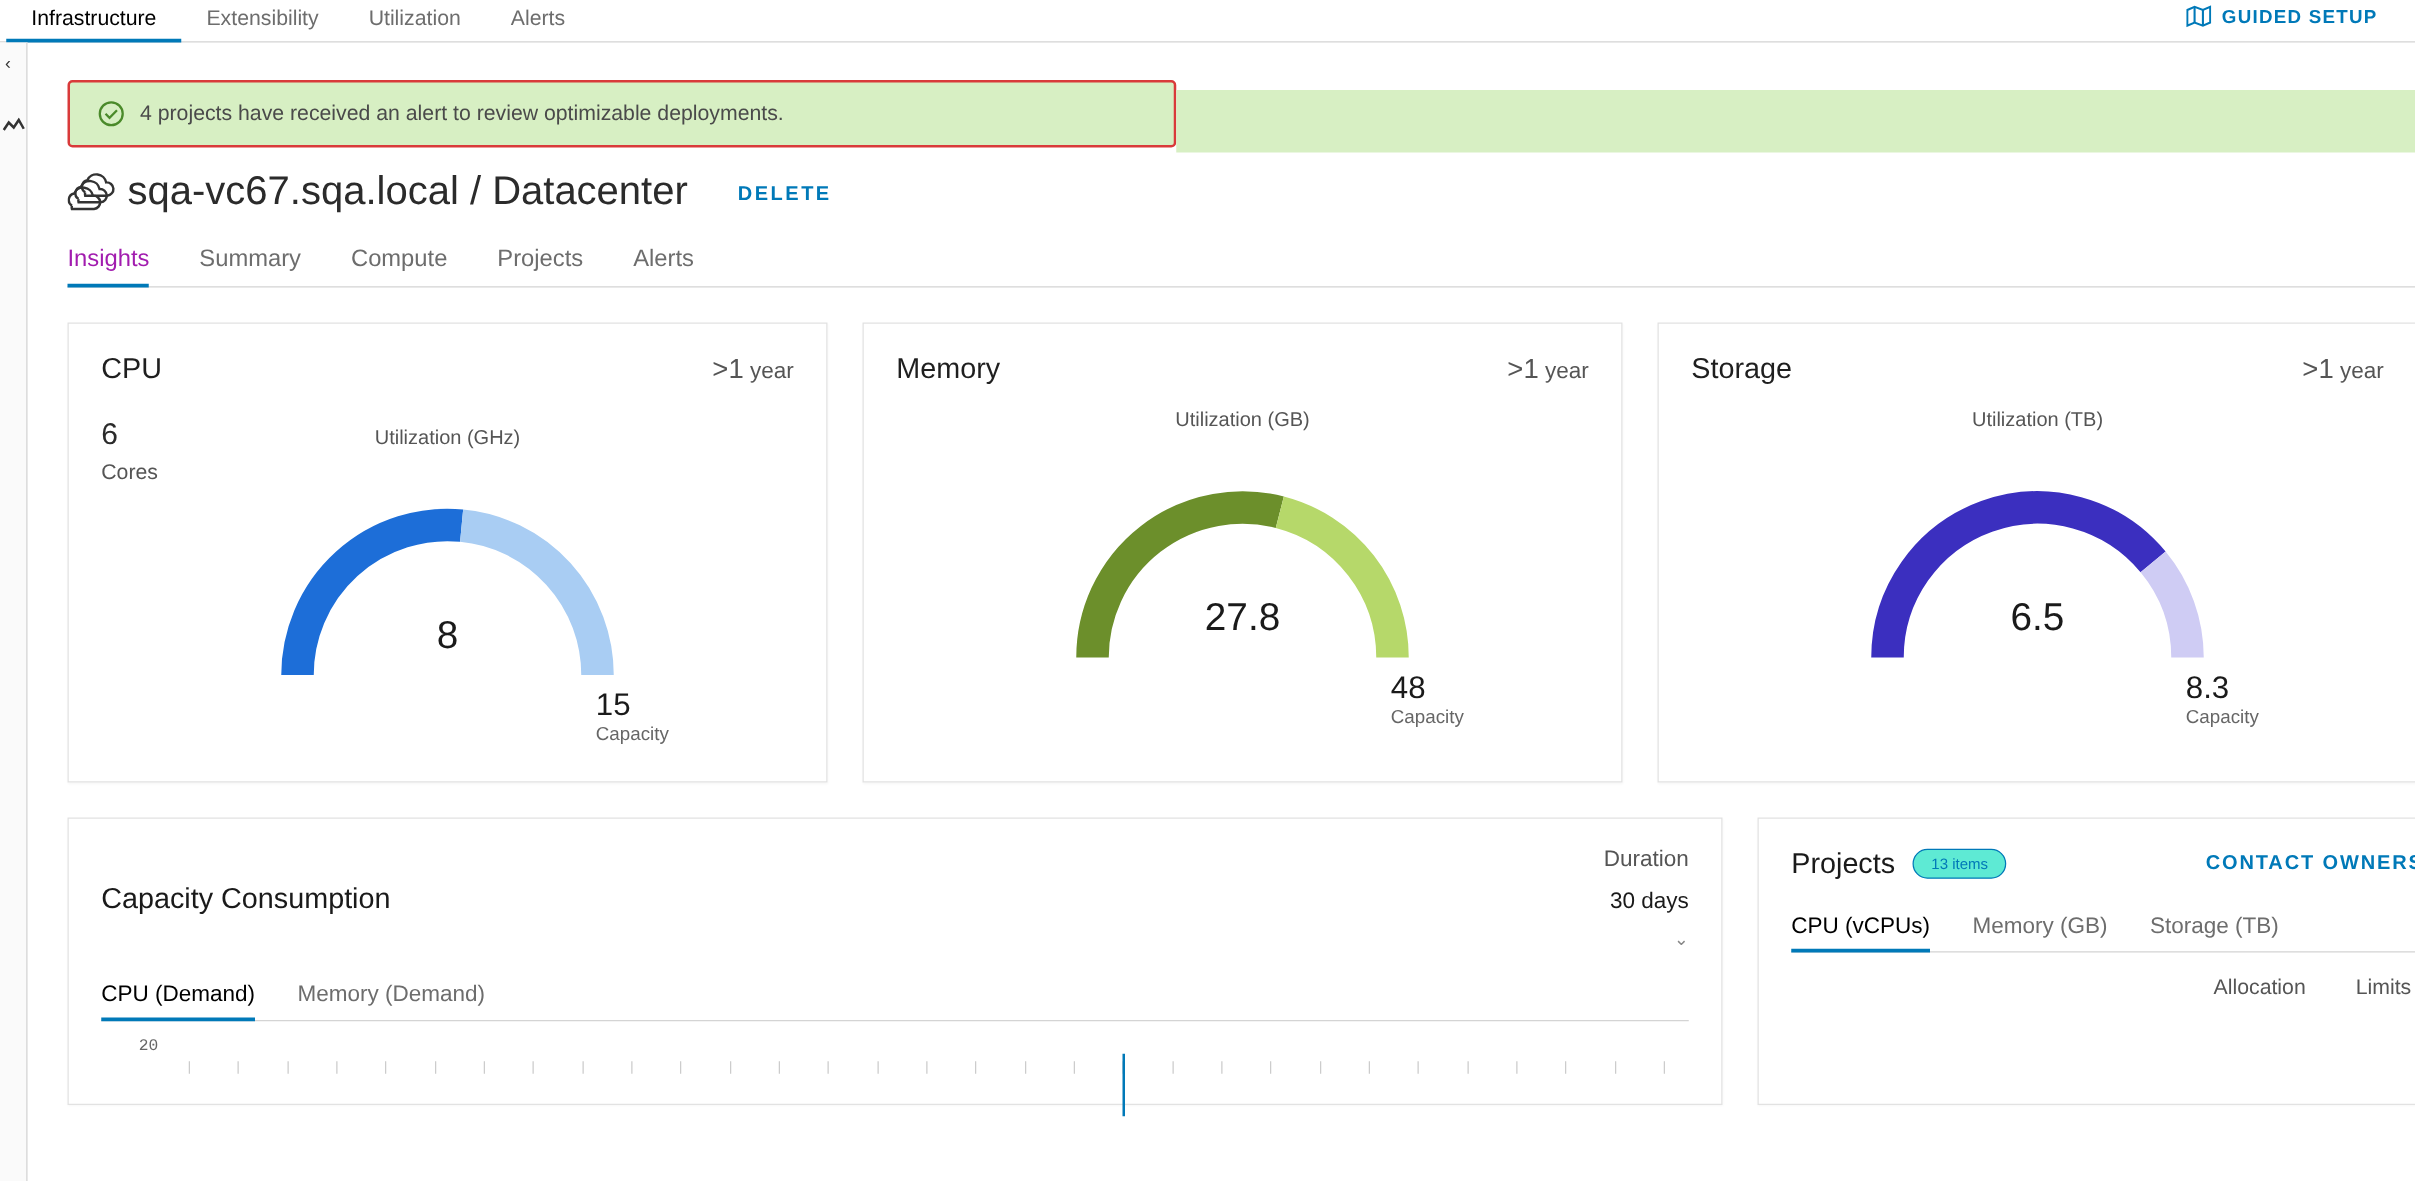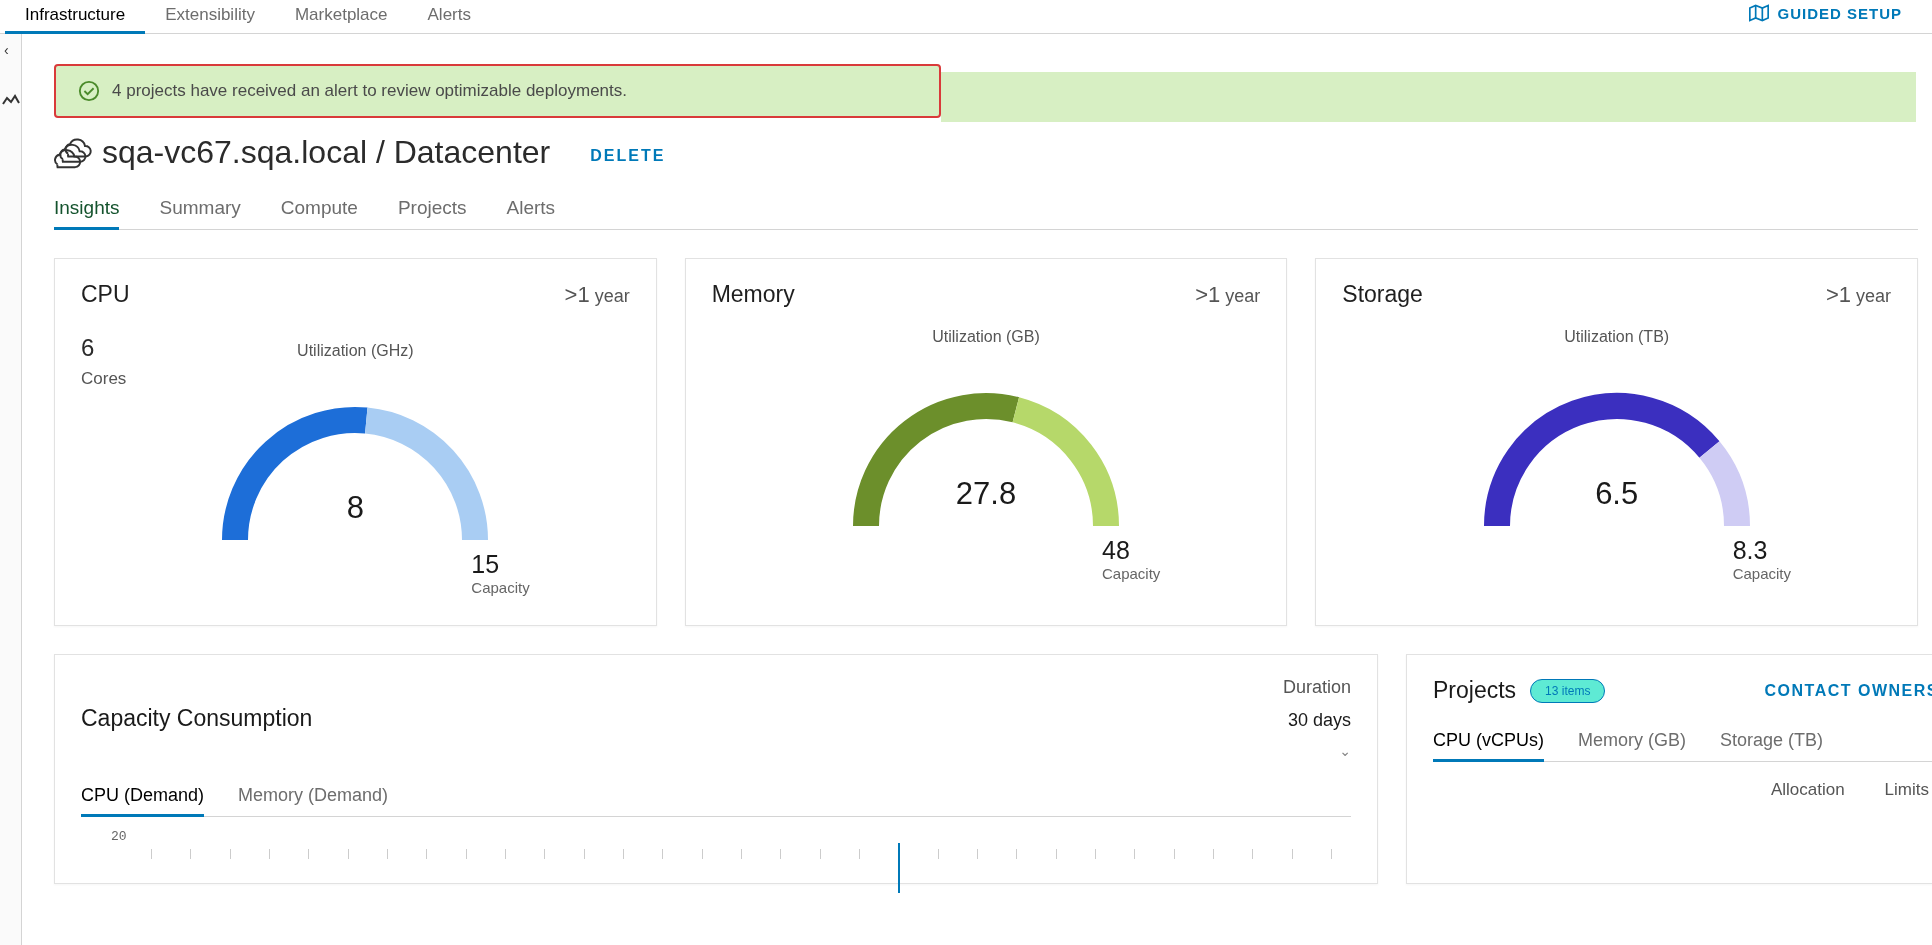--- a/index.html
+++ b/index.html
@@ -27,41 +27,41 @@
 
   
   .leftrail {
     position:absolute; left:0; top:34px; width:22px; height:calc(100% - 34px);
     border-right:1px solid #d4d4d4; background:#fafafa;
   }
   .leftrail .chev { position:absolute; top:8px; left:4px; font-size:14px; color:#333; }
   .leftrail .spark { position:absolute; top:60px; left:2px; }
 
   .page {
-    position:absolute; left:22px; right:16px; top:34px; padding:30px 0 0 32px;
+    position:absolute; left:22px; right:0; top:34px; padding:30px 0 0 32px;
   }
 
   .alert-banner {
     border:2px solid #d93a3a; background:#d7efc3; border-radius:4px;
     padding:14px 22px; display:flex; align-items:center; gap:12px;
     margin-right:-2px; margin-bottom:16px; width: 887px;
   }
   .alert-banner .txt { color:#4a4a4a; font-size:17px; }
   .alert-continuation {
     position:absolute; top:38px; left:919px; right:0; height:50px;
     background:#d7efc3; border-top:1px solid rgba(0,0,0,0);
   }
 
   .page-title-row { display:flex; align-items:center; gap:16px; margin-top:6px; margin-bottom:26px; }
   .page-title { font-size:32px; font-weight:400; color:#2b2b2b; display:flex; align-items:center; gap:2px;}
   .delete-link { color:#0079b8; font-size:16px; font-weight:600; letter-spacing:2px; margin-left:24px; margin-top:6px; cursor:pointer; }
 
   .subnav { display:flex; gap:40px; border-bottom:1px solid #d4d4d4; margin-right:-2px; }
   .subnav-item { padding:0 0 10px 0; font-size:19px; color:#6d6d6d; cursor:pointer; position:relative; }
-  .subnav-item.active { color:#14532d; }
+  .subnav-item.active { color:#a21caf; }
   .subnav-item.active::after { content:""; position:absolute; left:0; right:0; bottom:-1px; height:3px; background:#0079b8; }
 
   .cards-row { display:flex; gap:28px; margin-top:28px; margin-right:-2px; }
   .card { background:#fff; border:1px solid #e2e2e2; padding:22px 26px 30px 26px; box-shadow:0 1px 2px rgba(0,0,0,0.04); position:relative; }
   .gauge-card { width:648px; height:368px; }
   .card-title-row { display:flex; justify-content:space-between; align-items:baseline; }
   .card-title { font-size:23px; font-weight:400; color:#1f1f1f; }
   .card-horizon { color:#555; font-size:18px; white-space:nowrap;}
   .card-horizon .big { font-size:22px; }
   .card-left { font-size:24px; margin-top:26px; color:#2b2b2b;}
@@ -99,21 +99,21 @@
   .contact { color:#0079b8; font-size:16px; font-weight:600; letter-spacing:1.5px; margin-left:auto; cursor:pointer;}
   .proj-cols { display:flex; justify-content:space-between; margin-top:18px; font-size:17px; color:#555; padding-right:10px; gap:40px;}
 
 </style>
 </head>
 <body>
 
 <div class="topnav">
   <div class="topnav-item active">Infrastructure</div>
   <div class="topnav-item">Extensibility</div>
-  <div class="topnav-item">Marketplace</div>
+  <div class="topnav-item">Utilization</div>
   <div class="topnav-item">Alerts</div>
   <div class="guided">
     <svg width="20" height="18" viewBox="0 0 24 20" fill="none" stroke="#0079b8" stroke-width="2">
         <path d="M1 4 L8 1 L16 4 L23 1 V16 L16 19 L8 16 L1 19 Z"></path>
         <path d="M8 1 V16 M16 4 V19"></path>
       </svg>
     <span>GUIDED SETUP</span>
   </div>
 </div>
 

